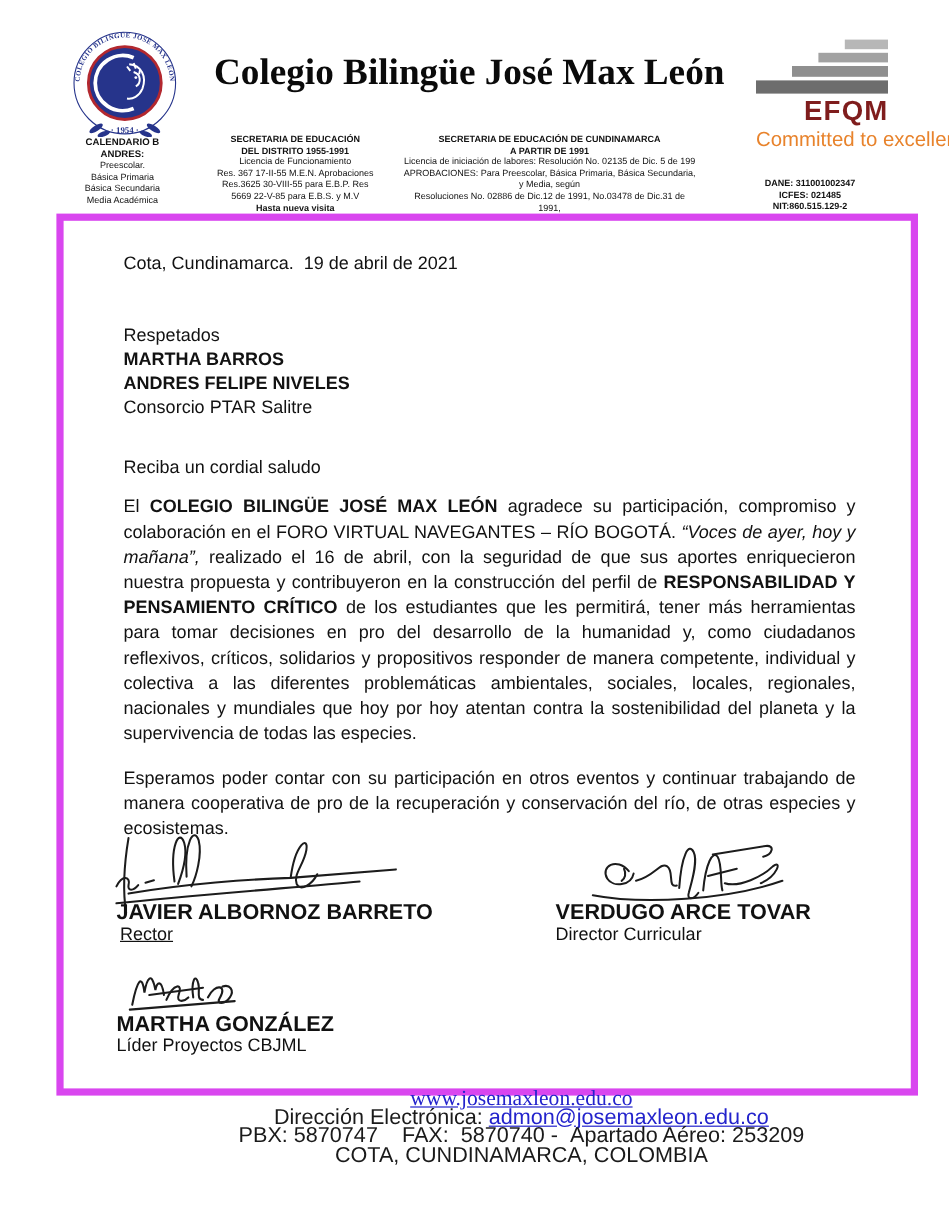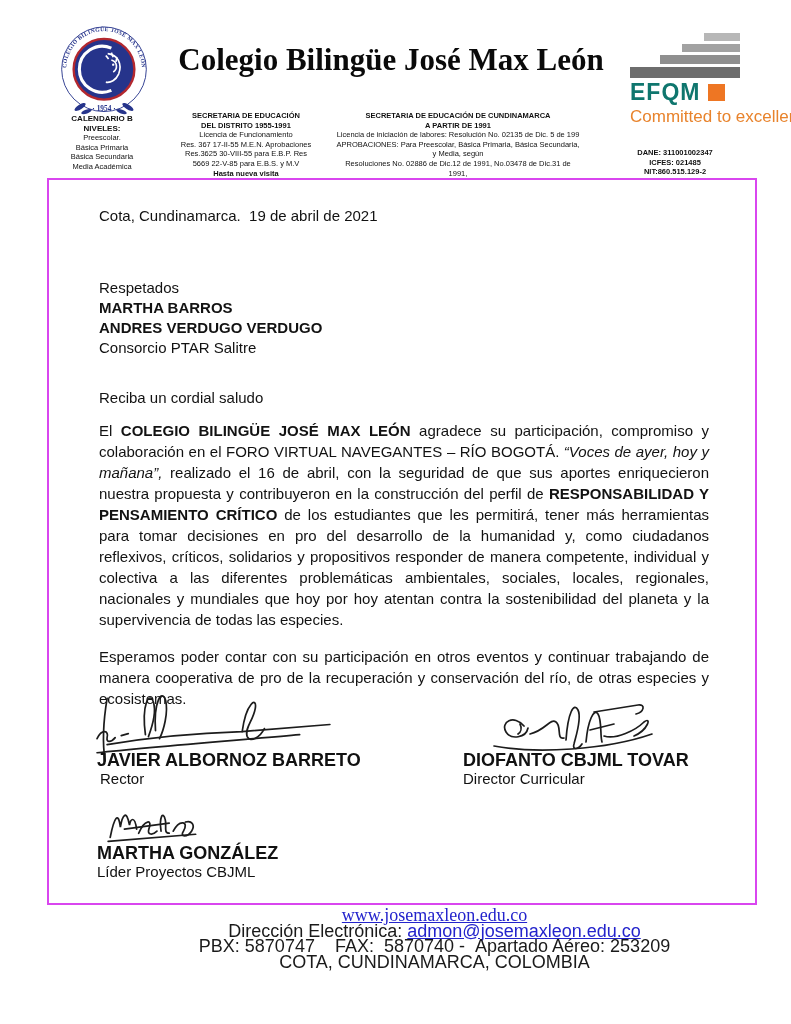--- a/index.html
+++ b/index.html
@@ -11,38 +11,38 @@
   .page-title{position:absolute;left:152px;top:42px;width:478px;text-align:center;
       font-family:"Liberation Serif",serif;font-weight:bold;font-size:31px;line-height:36px;color:#0a0a0a;}
   .efqm{position:absolute;left:630px;top:33px;width:110px;}
   .efqm-bars{display:flex;flex-direction:column;align-items:flex-end;gap:3px;}
   .efqm-bar{border-radius:0;}
   .efqm-bar.b1{width:36px;height:8px;background:#b7b7b7;}
   .efqm-bar.b2{width:58px;height:8px;background:#a2a2a2;}
   .efqm-bar.b3{width:80px;height:9px;background:#8f8f8f;}
   .efqm-bar.b4{width:110px;height:11px;background:#6d6d6d;}
   .efqm-word{display:flex;align-items:center;margin-top:2px;}
-  .efqm-word .txt{font-weight:bold;font-size:23px;letter-spacing:1px;color:#0f766e;line-height:24px;}
+  .efqm-word .txt{font-weight:bold;font-size:23px;letter-spacing:1px;color:#7f1d1d;line-height:24px;margin-left:40px;}
   .efqm-square{width:17px;height:17px;background:#ee7623;margin-left:8px;}
   .efqm-tagline{margin-top:3px;font-size:17px;color:#e8832c;white-space:nowrap;text-align:right;}
 
   .hcol{position:absolute;text-align:center;font-size:7.5px;line-height:9.6px;color:#111;}
   .hcol .b{font-weight:bold;}
   .col1{left:46px;top:114px;width:112px;}
   .col1 .b{font-size:8px;}
   .col2{left:158px;top:111px;width:176px;}
   .col3{left:336px;top:111px;width:244px;}
   .col4{left:594px;top:120px;width:162px;font-weight:bold;margin-top:28px;}
 
   
   .letter-box{position:absolute;left:47px;top:178px;width:706px;height:723px;
-      border:2px solid #d946ef;box-sizing:content-box;background:#fff;}
+      border:6px solid #d946ef;box-sizing:content-box;background:#fff;}
   .letter-content{padding:26px 46px 0 50px;font-size:15px;line-height:20px;color:#121212;}
   .dateline{margin:0;}
-  .recipients{margin-top:52px;}
+  .recipients{margin-top:40px;}
   .recipients div{line-height:20px;}
   .bold{font-weight:bold;}
   .greeting{margin-top:30px;}
   .para{margin-top:12px;text-align:justify;line-height:21px;}
   .para.p2{margin-top:16px;}
   .ital{font-style:italic;}
 
   
   .sig-svg{position:absolute;}
   .sig-name{position:absolute;font-weight:bold;font-size:18px;white-space:nowrap;}
@@ -97,21 +97,21 @@
     </div>
     <div class="efqm-word">
       <span class="txt">EFQM</span>
       <span class="efqm-square"></span>
     </div>
     <div class="efqm-tagline">Committed to excellence</div>
   </div>
 
   <div class="hcol col1">
     <div class="b">CALENDARIO B</div>
-    <div class="b">NIVELES:</div>
+    <div class="b">ANDRES:</div>
     <div>Preescolar.</div>
     <div>Básica Primaria</div>
     <div>Básica Secundaria</div>
     <div>Media Académica</div>
   </div>
 
   <div class="hcol col2">
     <div class="b">SECRETARIA DE EDUCACIÓN</div>
     <div class="b">DEL DISTRITO 1955-1991</div>
     <div>Licencia de Funcionamiento</div>
@@ -137,21 +137,21 @@
     <div>NIT:860.515.129-2</div>
   </div>
 
   <div class="letter-box">
     <div class="letter-content">
       <p class="dateline">Cota, Cundinamarca.&nbsp; 19 de abril de 2021</p>
 
       <div class="recipients">
         <div>Respetados</div>
         <div class="bold">MARTHA BARROS</div>
-        <div class="bold">ANDRES VERDUGO VERDUGO</div>
+        <div class="bold">ANDRES FELIPE NIVELES</div>
         <div>Consorcio PTAR Salitre</div>
       </div>
 
       <div class="greeting">Reciba un cordial saludo</div>
 
       <p class="para p1"><span>El </span><span class="bold">COLEGIO BILINGÜE JOSÉ MAX LEÓN</span><span> agradece su participación, compromiso y colaboración en el FORO VIRTUAL NAVEGANTES – RÍO BOGOTÁ. </span><span class="ital">“Voces de ayer, hoy y mañana”,</span><span> realizado el 16 de abril, con la seguridad de que sus aportes enriquecieron nuestra propuesta y contribuyeron en la construcción del perfil de </span><span class="bold">RESPONSABILIDAD Y PENSAMIENTO CRÍTICO</span><span> de los estudiantes que les permitirá, tener más herramientas para tomar decisiones en pro del desarrollo de la humanidad y, como ciudadanos reflexivos, críticos, solidarios y propositivos responder de manera competente, individual y colectiva a las diferentes problemáticas ambientales, sociales, locales, regionales, nacionales y mundiales que hoy por hoy atentan contra la sostenibilidad del planeta y la supervivencia de todas las especies.</span></p>
 
       <p class="para p2">Esperamos poder contar con su participación en otros eventos y continuar trabajando de manera cooperativa de pro de la recuperación y conservación del río, de otras especies y ecosistemas.</p>
     </div>
   </div>
@@ -160,34 +160,34 @@
     <path d="M14,12 C11,30 9,55 12,74"></path>
     <path d="M4,52 C9,42 16,44 14,51 C13,56 18,56 22,51"></path>
     <path d="M28,49 l7,-2"></path>
     <path d="M52,48 C48,18 56,4 60,16 C63,26 58,42 55,50"></path>
     <path d="M62,44 C60,16 68,2 72,14 C75,26 70,44 66,52"></path>
     <path d="M14,58 C60,50 115,46 148,45 L235,38"></path>
     <path d="M148,45 C152,16 163,10 161,22 C159,34 150,42 153,50 C156,57 166,50 170,42"></path>
     <path d="M4,66 C60,60 150,53 205,48"></path>
   </svg>
   <div class="sig-name" style="left:97px;top:750px;">JAVIER ALBORNOZ BARRETO</div>
-  <div class="sig-role" style="left:100px;top:770px;">Rector</div>
+  <div class="sig-role" style="left:100px;top:770px;text-decoration:underline;">Rector</div>
 
   <svg class="sig-svg signature" style="left:486px;top:696px;" width="180" height="60" viewBox="0 0 180 60">
     <path d="M38,30 C28,18 14,26 20,36 C25,44 40,42 42,32"></path>
     <path d="M34,28 C36,32 35,36 32,38"></path>
     <path d="M44,38 C60,34 64,22 70,26 C76,30 70,44 78,42"></path>
     <path d="M80,44 C82,16 88,6 92,14 C96,22 90,40 88,48 C86,54 92,54 96,48"></path>
     <path d="M100,46 C102,24 108,12 112,18 C116,24 114,40 116,46"></path>
     <path d="M104,34 L128,28"></path>
     <path d="M108,16 L152,9 C160,8 158,16 150,18"></path>
     <path d="M118,40 C130,44 150,34 158,26 C166,20 162,34 148,40"></path>
     <path d="M8,50 C50,58 120,54 166,38"></path>
   </svg>
-  <div class="sig-name" style="left:463px;top:750px;">DIOFANTO CBJML TOVAR</div>
+  <div class="sig-name" style="left:463px;top:750px;">VERDUGO ARCE TOVAR</div>
   <div class="sig-role" style="left:463px;top:770px;text-align:right;">Director Curricular</div>
 
   <svg class="sig-svg signature" style="left:98px;top:788px;" width="122" height="62" viewBox="0 0 120 60">
     <path d="M12,48 C16,28 20,22 22,38 C24,26 28,20 31,36 C32,30 36,26 38,40"></path>
     <path d="M40,44 C46,30 54,30 50,40 C48,46 54,46 58,42"></path>
     <path d="M62,42 C60,28 64,22 66,30 C68,36 64,44 70,44"></path>
     <path d="M74,42 C80,30 90,32 84,42 C80,48 88,48 92,42 C96,36 92,31 86,33"></path>
     <path d="M26,40 L70,34"></path>
     <path d="M10,52 L96,45"></path>
   </svg>

